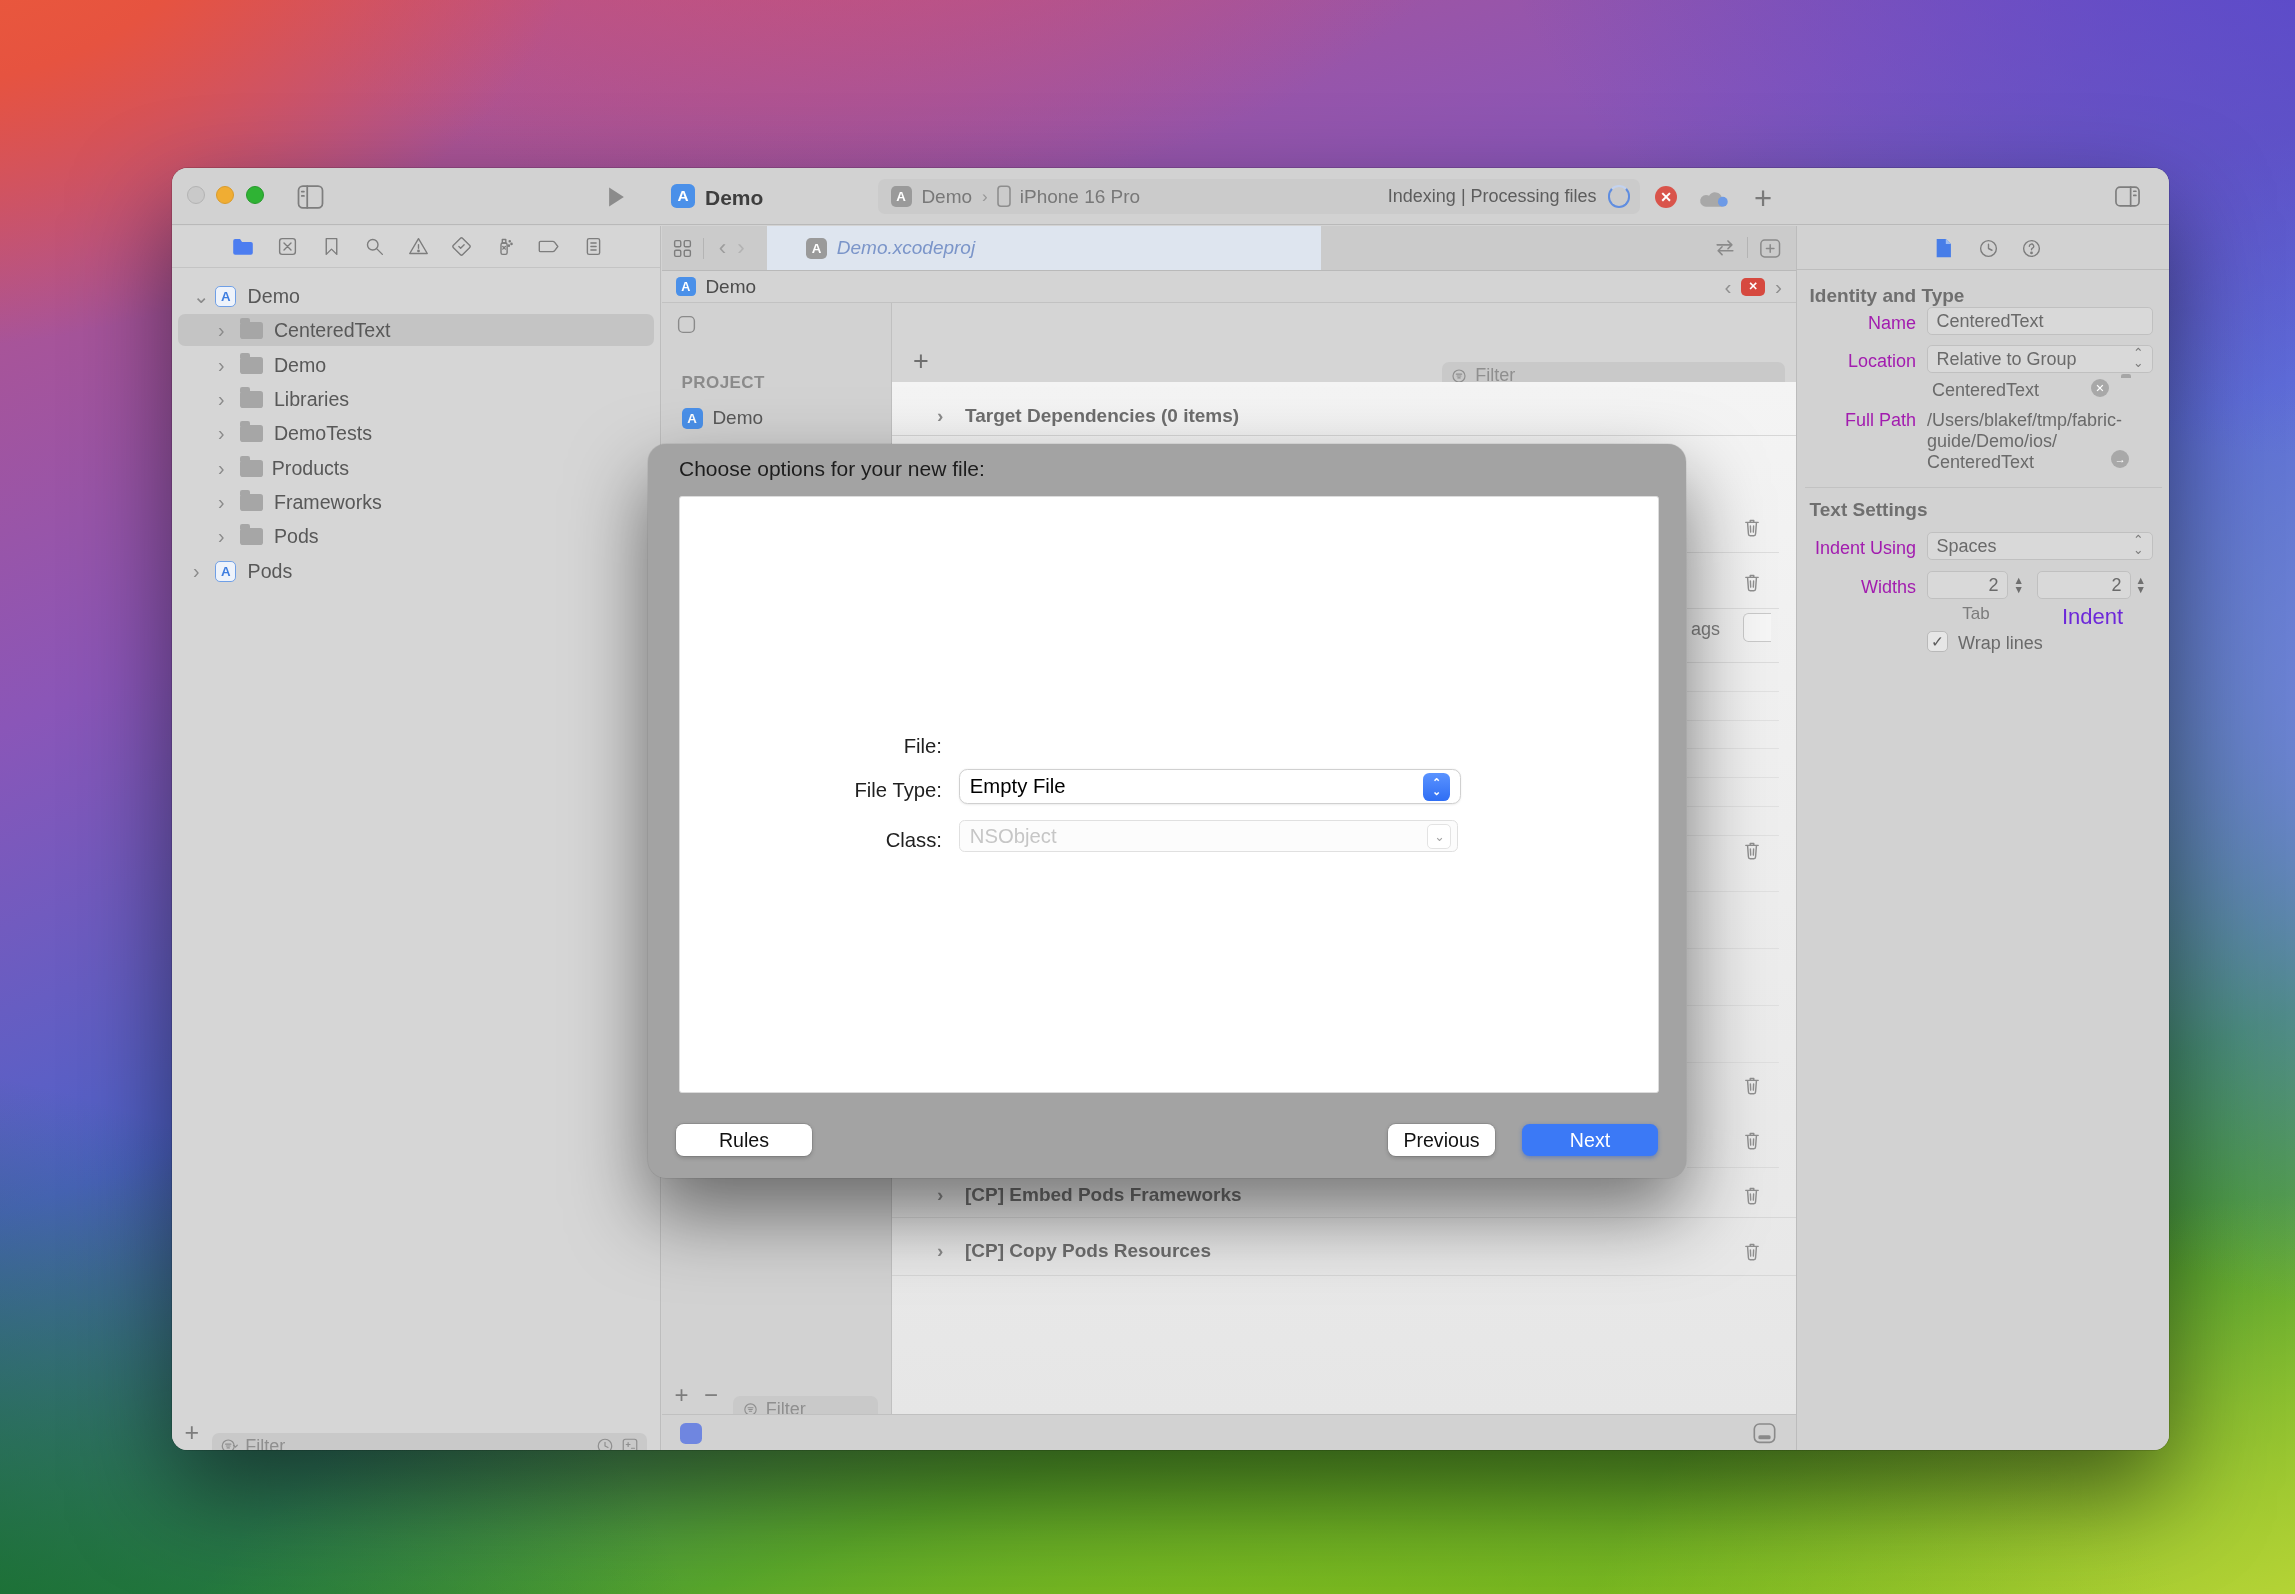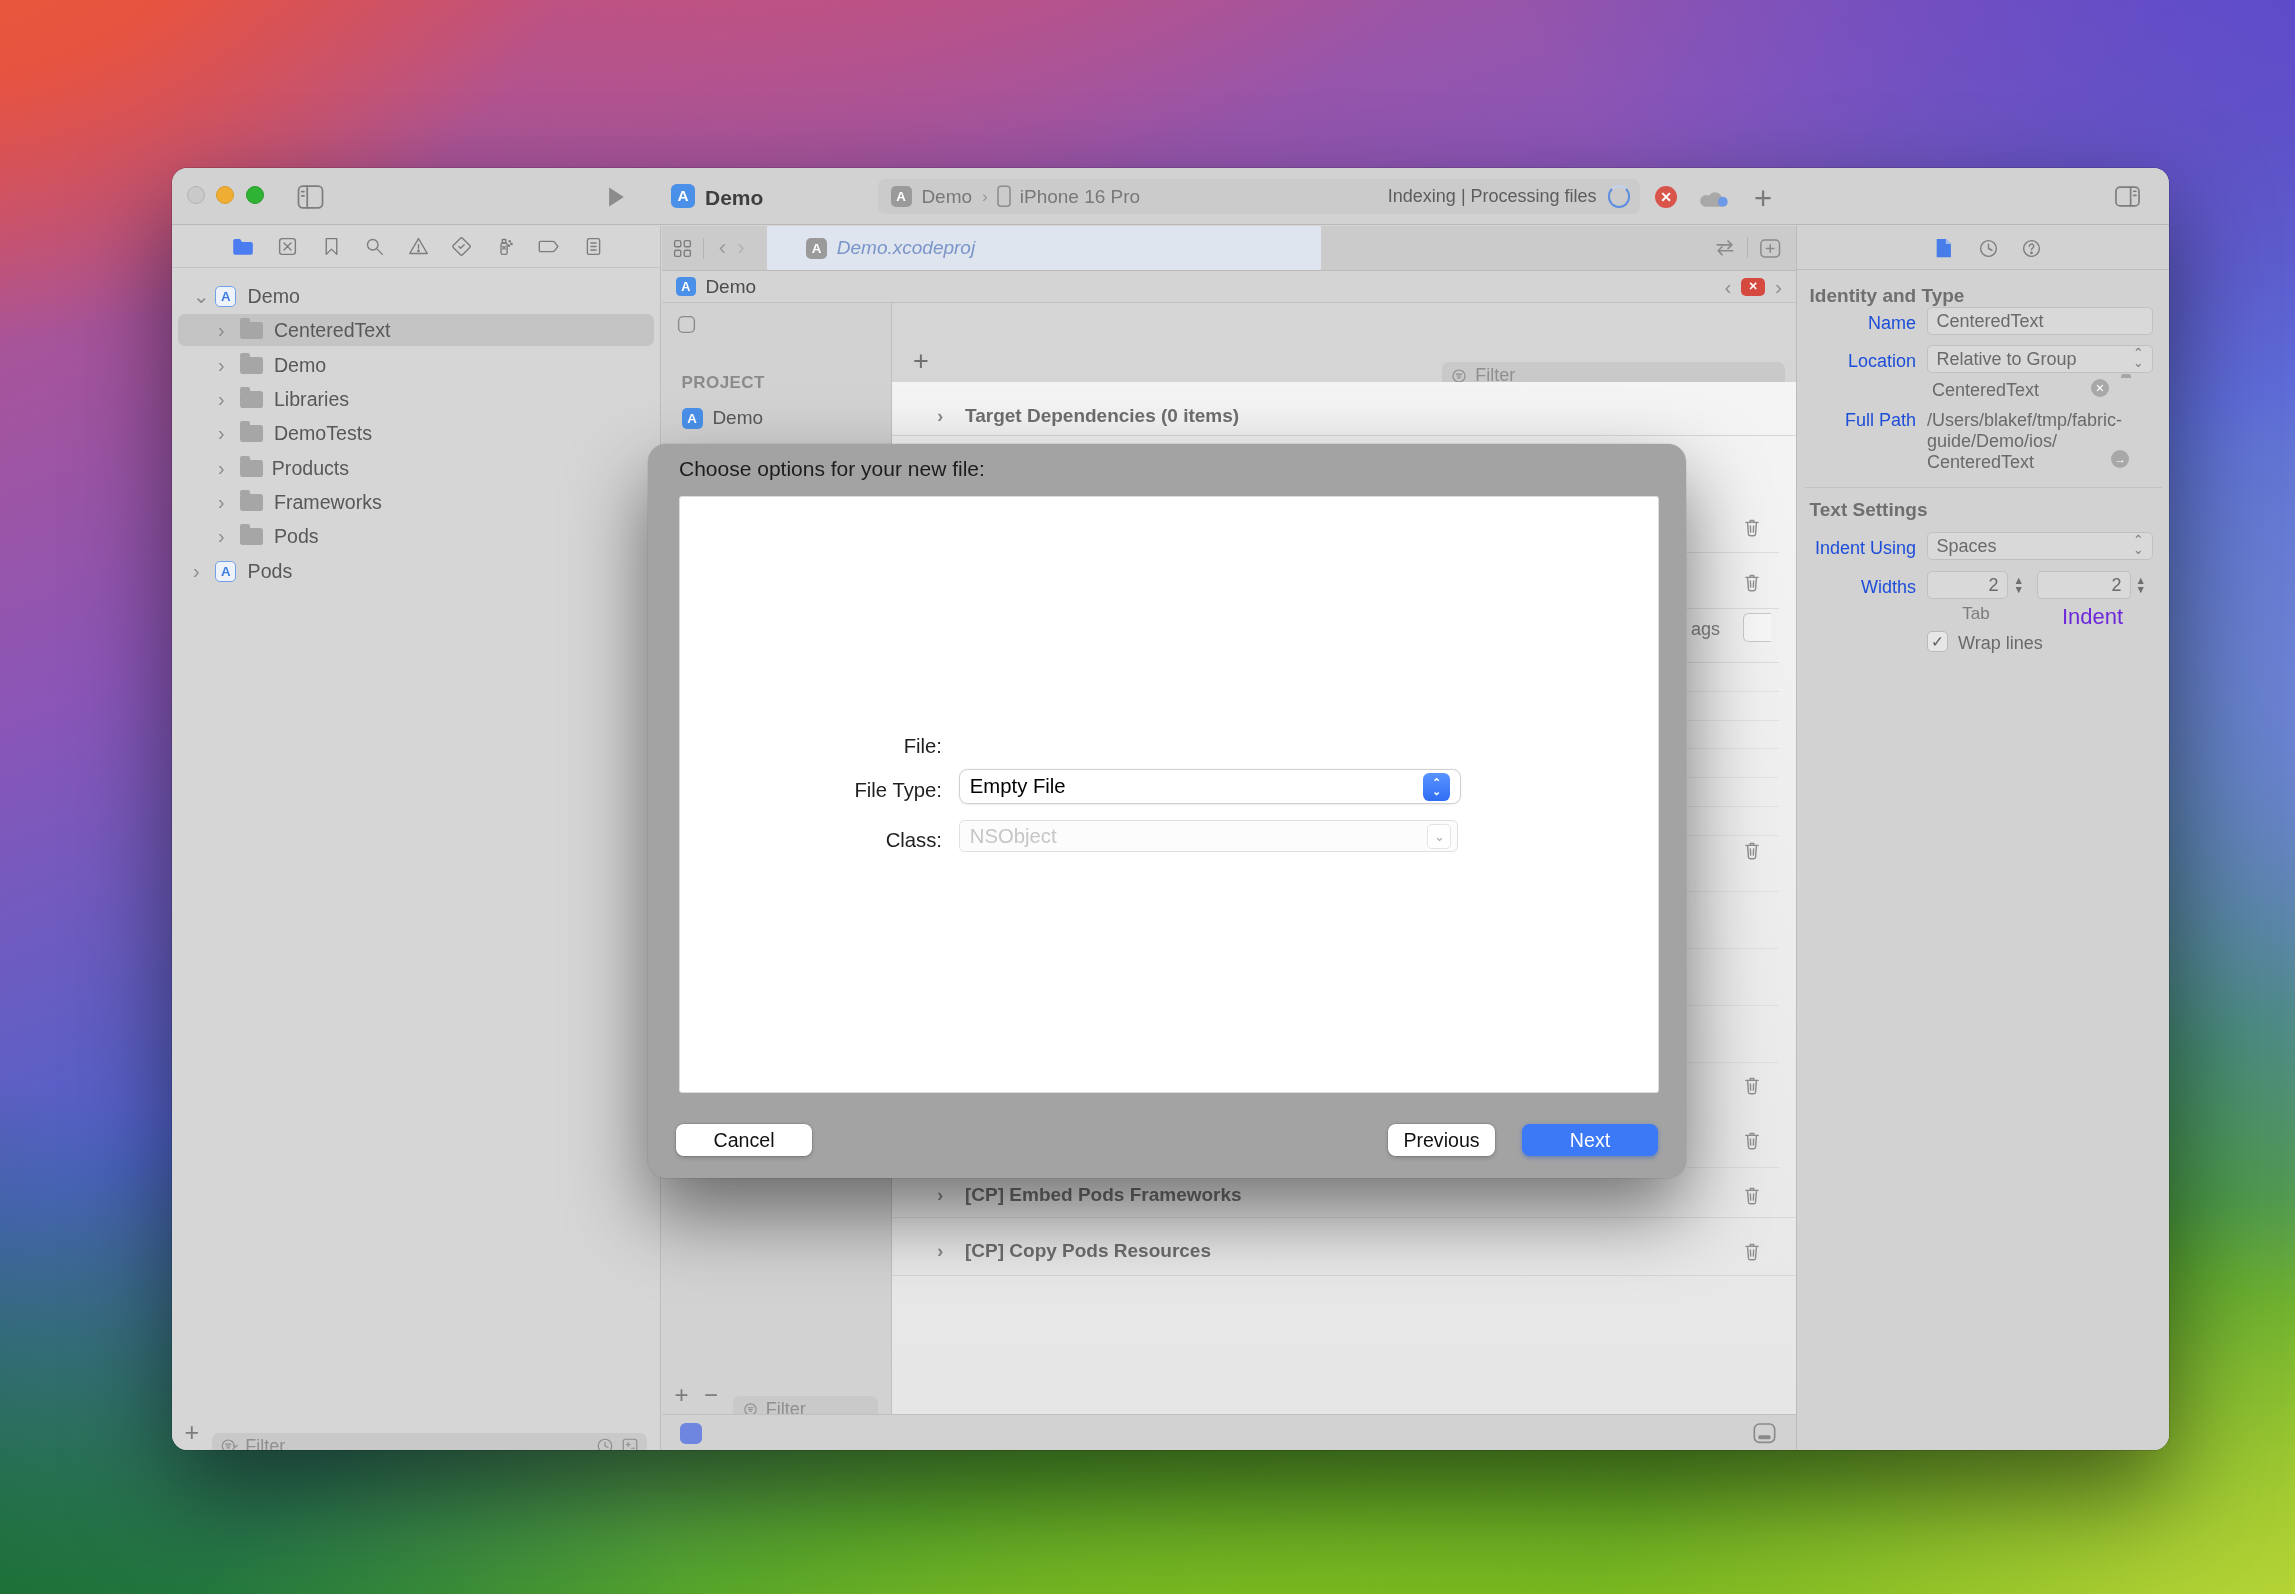--- a/index.html
+++ b/index.html
@@ -68,21 +68,21 @@
   .contenttoolbar { position:absolute; left:230px; top:116px; right:0; height:39px; border-bottom:0.7px solid #cicbcb; display:flex; align-items:center; }
   .rowsarea { position:absolute; left:230px; top:156px; right:0; height:1032px; background:linear-gradient(#f4f4f4, #e6e6e6); }
   .prow { position:absolute; height:31px; display:flex; align-items:center; gap:12.6px; font-size:19px; font-weight:bold; color:#6e6e6e; }
   .sep { position:absolute; height:0.7px; background:#d7d7d7; }
   .trash { color:#8f8f8f; }
   .botstrip { position:absolute; left:0; top:1188px; width:100%; height:36px; background:#d2d2d2; border-top:0.7px solid #c0c0c0; }
 
   
   .inspector { position:absolute; left:1624px; top:58px; width:373px; height:1224px; background:#d2d2d2; border-left:0.7px solid #bcbcbc; font-size:18px; color:#6f6f6f; }
   .insp-strip { position:absolute; left:0; top:0; width:100%; height:44px; border-bottom:0.7px solid #bdbdbd; }
-  .ilabel { position:absolute; width:119px; text-align:right; color:#1d4ed8; }
+  .ilabel { position:absolute; width:119px; text-align:right; color:#a21caf; }
   .ifield { position:absolute; left:130px; width:226px; height:28px; background:#d9d9d9; border:0.7px solid #c0c0c0; border-radius:4.9px;
     display:flex; align-items:center; padding:0 8.4px; color:#6a6a6a; }
   .hdr { font-weight:bold; font-size:19px; color:#6f6f6f; }
   .dblchev { margin-left:auto; font-size:12.6px; line-height:9.8px; color:#7a7a7a; text-align:center; }
   .stepperbox { position:absolute; width:15.4px; height:28px; display:flex; flex-direction:column; align-items:center; justify-content:center; color:#6f6f6f; font-size:10.5px; line-height:9px; }
 
   
   .dialog { position:absolute; left:648px; top:444px; width:1038px; height:734px; background:#a3a3a3; border-radius:18px;
     box-shadow:0 35px 77px rgba(0,0,0,.5), 0 0 0 0.7px rgba(0,0,0,.08); }
   .dlg-panel { position:absolute; left:31px; top:52px; width:980px; height:597px; border:1.4px solid #dcdcdc; border-radius:2.8px; background:#fff; }
@@ -572,21 +572,21 @@
     <span style="margin-left:auto;width:27px;height:28px;border-radius:6.3px;background:linear-gradient(#5a93ff,#2f6ef4);display:flex;flex-direction:column;align-items:center;justify-content:center;color:#fff;font-size:10.5px;line-height:9px;font-weight:bold">⌃<br>⌄</span>
   </div>
 
   <span class="dlg-label" style="top:385px">Class:</span>
   <div class="dlg-field" style="top:376px;height:32px;width:499px;border:0.7px solid #e0e0e0;border-radius:5.6px;background:#fcfcfc;padding:0 5.6px 0 9.8px">
     <span style="color:#c6c6c6">NSObject</span>
     <span style="margin-left:auto;width:24px;height:25px;border-radius:4.9px;background:#fff;border:0.7px solid #e3e3e3;display:flex;align-items:center;justify-content:center;color:#a3a3a3;font-size:12.6px">⌄</span>
   </div>
 
   <div class="btn" style="left:28px;width:136px">
-    <span>Cancel</span>
+    <span>Rules</span>
   </div>
   <div class="btn" style="left:740px;width:107px">
     <span>Previous</span>
   </div>
   <div class="btn primary" style="left:874px;width:136px">
     <span>Next</span>
   </div>
 </div>
 
 

